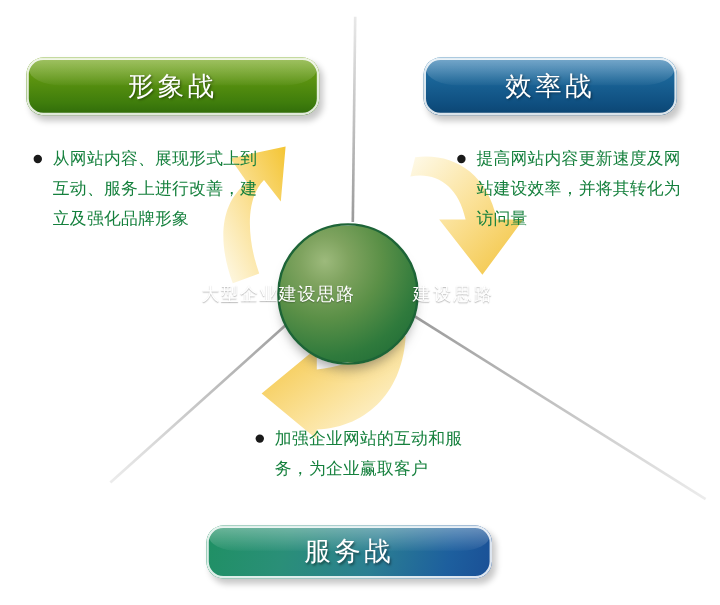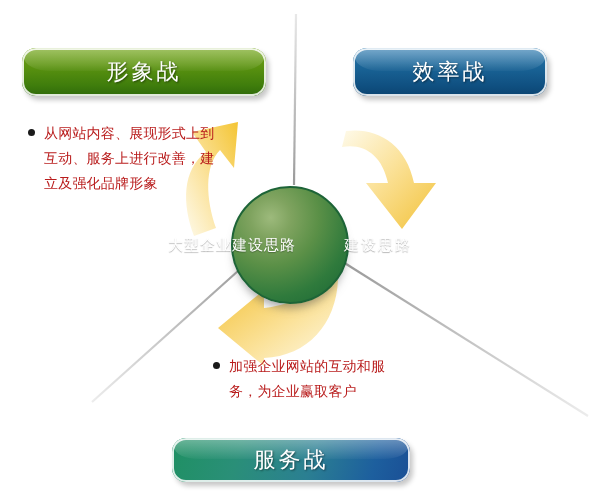--- a/index.html
+++ b/index.html
@@ -64,21 +64,21 @@
     pointer-events: none;
   }
 
   #pill-image {
     left: 22px; top: 48px;
     width: 244px; height: 48px;
     background: linear-gradient(to bottom, #6fa311 0%, #5d9410 35%, #3f7d0c 78%, #2f6a0a 100%);
   }
   #pill-efficiency {
     left: 353px; top: 48px;
-    width: 194px; height: 48px;
+    width: 211px; height: 48px;
     background: linear-gradient(to bottom, #2f7bb0 0%, #1b6699 35%, #0f4f80 80%, #0b4471 100%);
   }
   #pill-service {
     left: 172px; top: 438px;
     width: 238px; height: 44px;
     background: linear-gradient(105deg, #1f9063 0%, #2a8f78 28%, #2b7f92 58%, #1d5f9e 84%, #1a4f96 100%);
     text-align: center;
   }
 
   
@@ -123,21 +123,21 @@
   }
   .bullet-dot {
     width: 7px; height: 7px;
     border-radius: 50%;
     background: #1a1a1a;
     margin-top: 8px;
     margin-right: 9px;
     flex: 0 0 auto;
   }
   .bullet-text {
-    color: #b91c1c;
+    color: #15803d;
     font-size: 14px;
     line-height: 25px;
     letter-spacing: 0.2px;
   }
   #block-image-war { left: 28px; top: 121px; width: 190px; }
   #block-efficiency-war { left: 381px; top: 121px; width: 196px; }
   #block-service-war { left: 213px; top: 354px; width: 190px; }
 
   
   .arrow-svg { position: absolute; z-index: 4; pointer-events: none; }
@@ -225,19 +225,23 @@
     <div class="c-line">大型企业</div>
     <div class="c-line">建设思路</div>
     <div class="c-line emph">建设思路</div>
   </div>
 
   <div class="bullet-block" id="block-image-war">
     <span class="bullet-dot"></span>
     <span class="bullet-text">从网站内容、展现形式上到互动、服务上进行改善，建立及强化品牌形象</span>
   </div>
 
+  <div class="bullet-block" id="block-efficiency-war">
+    <span class="bullet-dot"></span>
+    <span class="bullet-text">提高网站内容更新速度及网站建设效率，并将其转化为访问量</span>
+  </div>
 
   <div class="bullet-block" id="block-service-war">
     <span class="bullet-dot"></span>
     <span class="bullet-text">加强企业网站的互动和服务，为企业赢取客户</span>
   </div>
 
 </div>
 
 </body></html>

